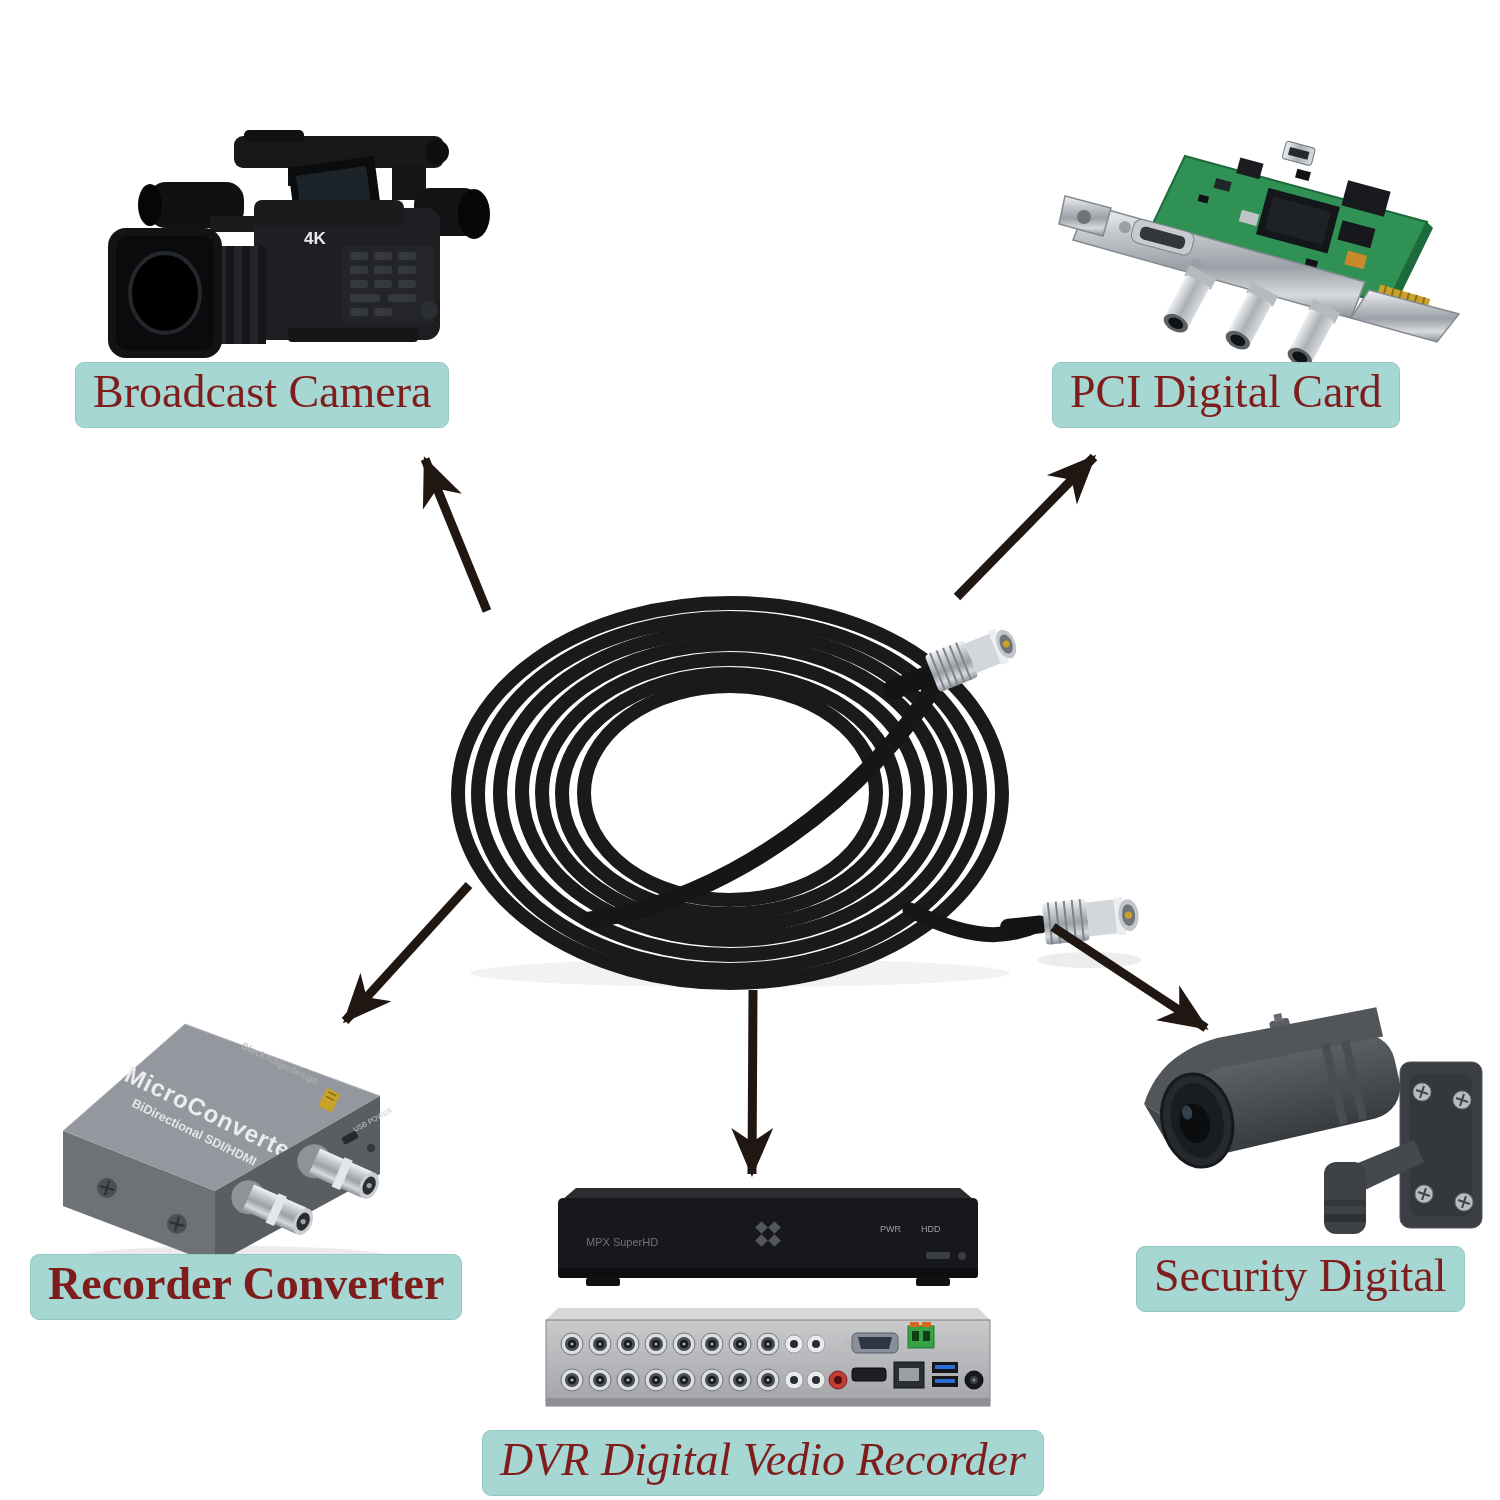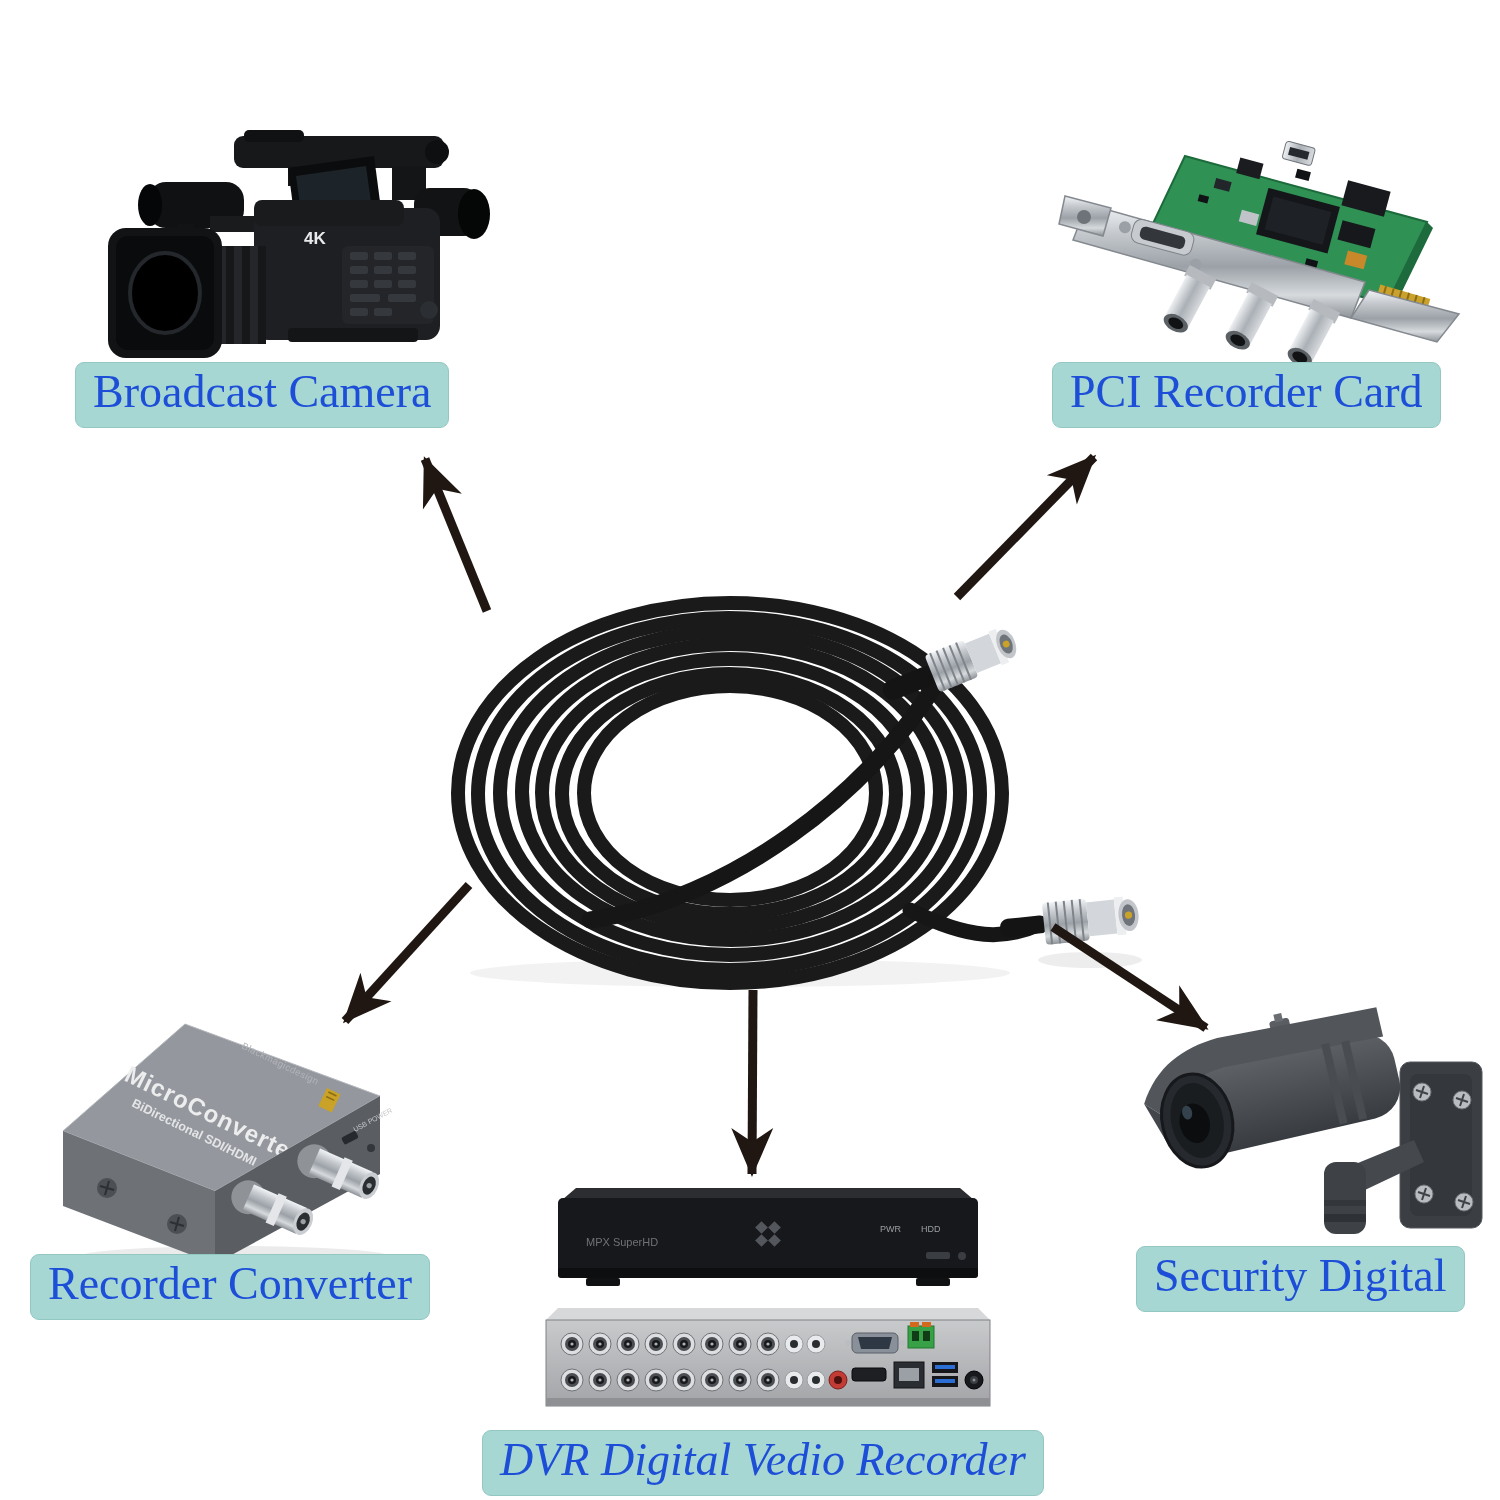--- a/index.html
+++ b/index.html
@@ -1,18 +1,18 @@
 <!DOCTYPE html>
 <html><head>
 <meta charset="utf-8">
 <style>
   html,body{margin:0;padding:0;background:#ffffff;}
   .canvas{position:relative;width:1500px;height:1500px;background:#ffffff;overflow:hidden;
           font-family:"Liberation Sans",sans-serif;margin-top:28px;}
-  .tag{position:absolute;background:#a6d7d2;color:#1d4ed8;
+  .tag{position:absolute;background:#a6d7d2;color:#7f1d1d;
        font-family:"Liberation Serif","DejaVu Serif",serif;font-size:46px;line-height:1.15;
        padding:3px 17px 8px;border-radius:9px;white-space:nowrap;border:1px solid #93c8c2;}
   .dev{position:absolute;}
   svg{display:block;}
   .arrows{position:absolute;left:0;top:0;pointer-events:none;}
   text{font-family:"Liberation Sans",sans-serif;}
 </style>
 </head>
 <body>
 
@@ -495,18 +495,18 @@
     <g stroke="#201712" stroke-width="9">
       <line x1="487" y1="583" x2="425" y2="431" marker-end="url(#ah)"></line>
       <line x1="957" y1="569" x2="1094" y2="429" marker-end="url(#ah)"></line>
       <line x1="469" y1="857" x2="345" y2="993" marker-end="url(#ah)"></line>
       <line x1="753" y1="962" x2="752" y2="1146" marker-end="url(#ah)"></line>
       <line x1="1053" y1="899" x2="1206" y2="1000" marker-end="url(#ah)"></line>
     </g>
   </svg>
 
   <div class="tag" style="left:75px;top:334px;">Broadcast Camera</div>
-  <div class="tag" style="left:1052px;top:334px;">PCI Recorder Card</div>
-  <div class="tag" style="left:30px;top:1226px;">Recorder Converter</div>
+  <div class="tag" style="left:1052px;top:334px;">PCI Digital Card</div>
+  <div class="tag" style="left:30px;top:1226px;font-weight:bold;">Recorder Converter</div>
   <div class="tag" style="left:1136px;top:1218px;">Security Digital</div>
   <div class="tag" style="left:482px;top:1402px;font-style:italic;">DVR Digital Vedio Recorder</div>
 
 </div>
 
 </body></html>

